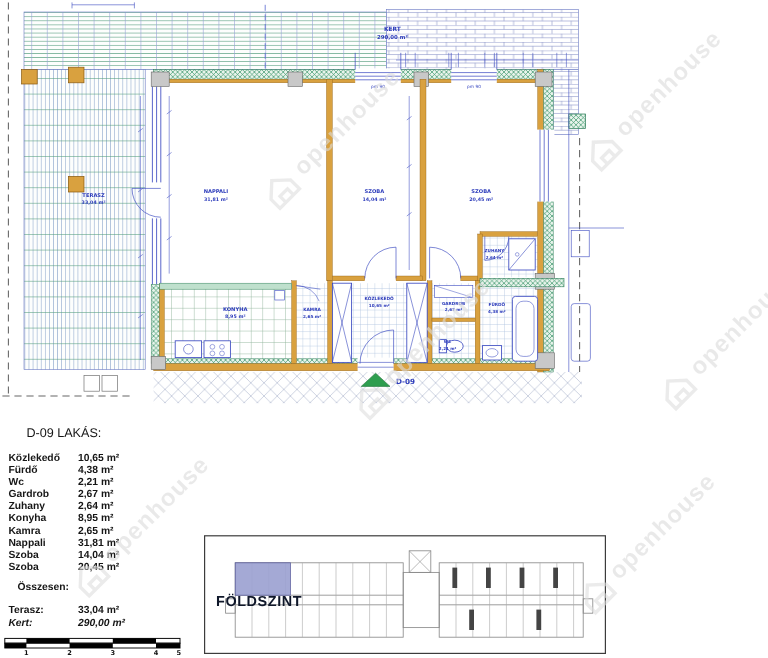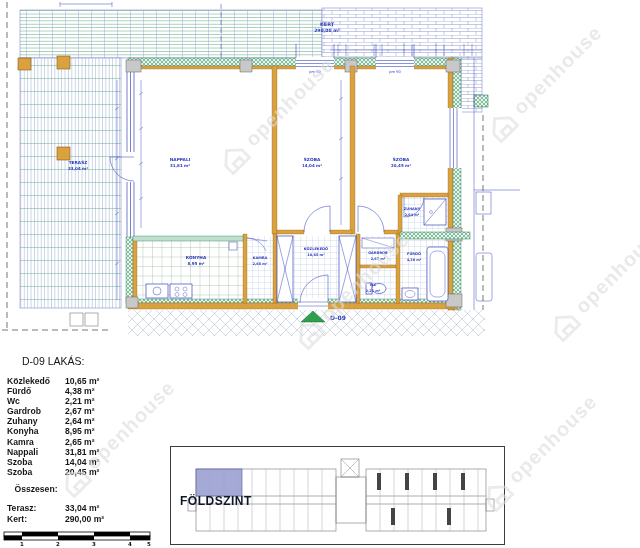--- a/index.html
+++ b/index.html
@@ -20,21 +20,21 @@
   .rn{font-size:4.3px;} .ra{font-size:4px;}
   .rn.big{font-size:4.9px;} .ra.big{font-size:4.5px;}
 
   
   #summary{position:absolute;left:7px;top:355px;width:200px;color:#161616;z-index:2;}
   .sum-title{font-size:10.5px;font-weight:normal;margin-bottom:9px;padding-left:15px;}
   .sum-row{display:grid;grid-template-columns:58px 1fr;font-size:8.6px;
            font-weight:bold;line-height:10.1px;}
   .sum-total{margin-top:7px;text-align:center;}
   .sum-extra1{margin-top:9px;}
-  .sum-extra2{margin-top:1px;}
+  .sum-extra2{margin-top:1px;font-style:italic;}
 
   
   #scalebar{position:absolute;left:2px;top:528px;z-index:2;}
   #scalebar text{font-size:5.5px;fill:#111;text-anchor:middle;font-weight:bold;}
 
   
   #overview{position:absolute;left:170px;top:446px;width:335px;height:99px;
             border:1.3px solid #3c3c3c;background:#fff;box-sizing:border-box;z-index:2;}
   #ov-title{position:absolute;left:9px;top:3px;font-size:12px;font-weight:bold;
             color:#0f172a;letter-spacing:.5px;margin-top:44px;}

